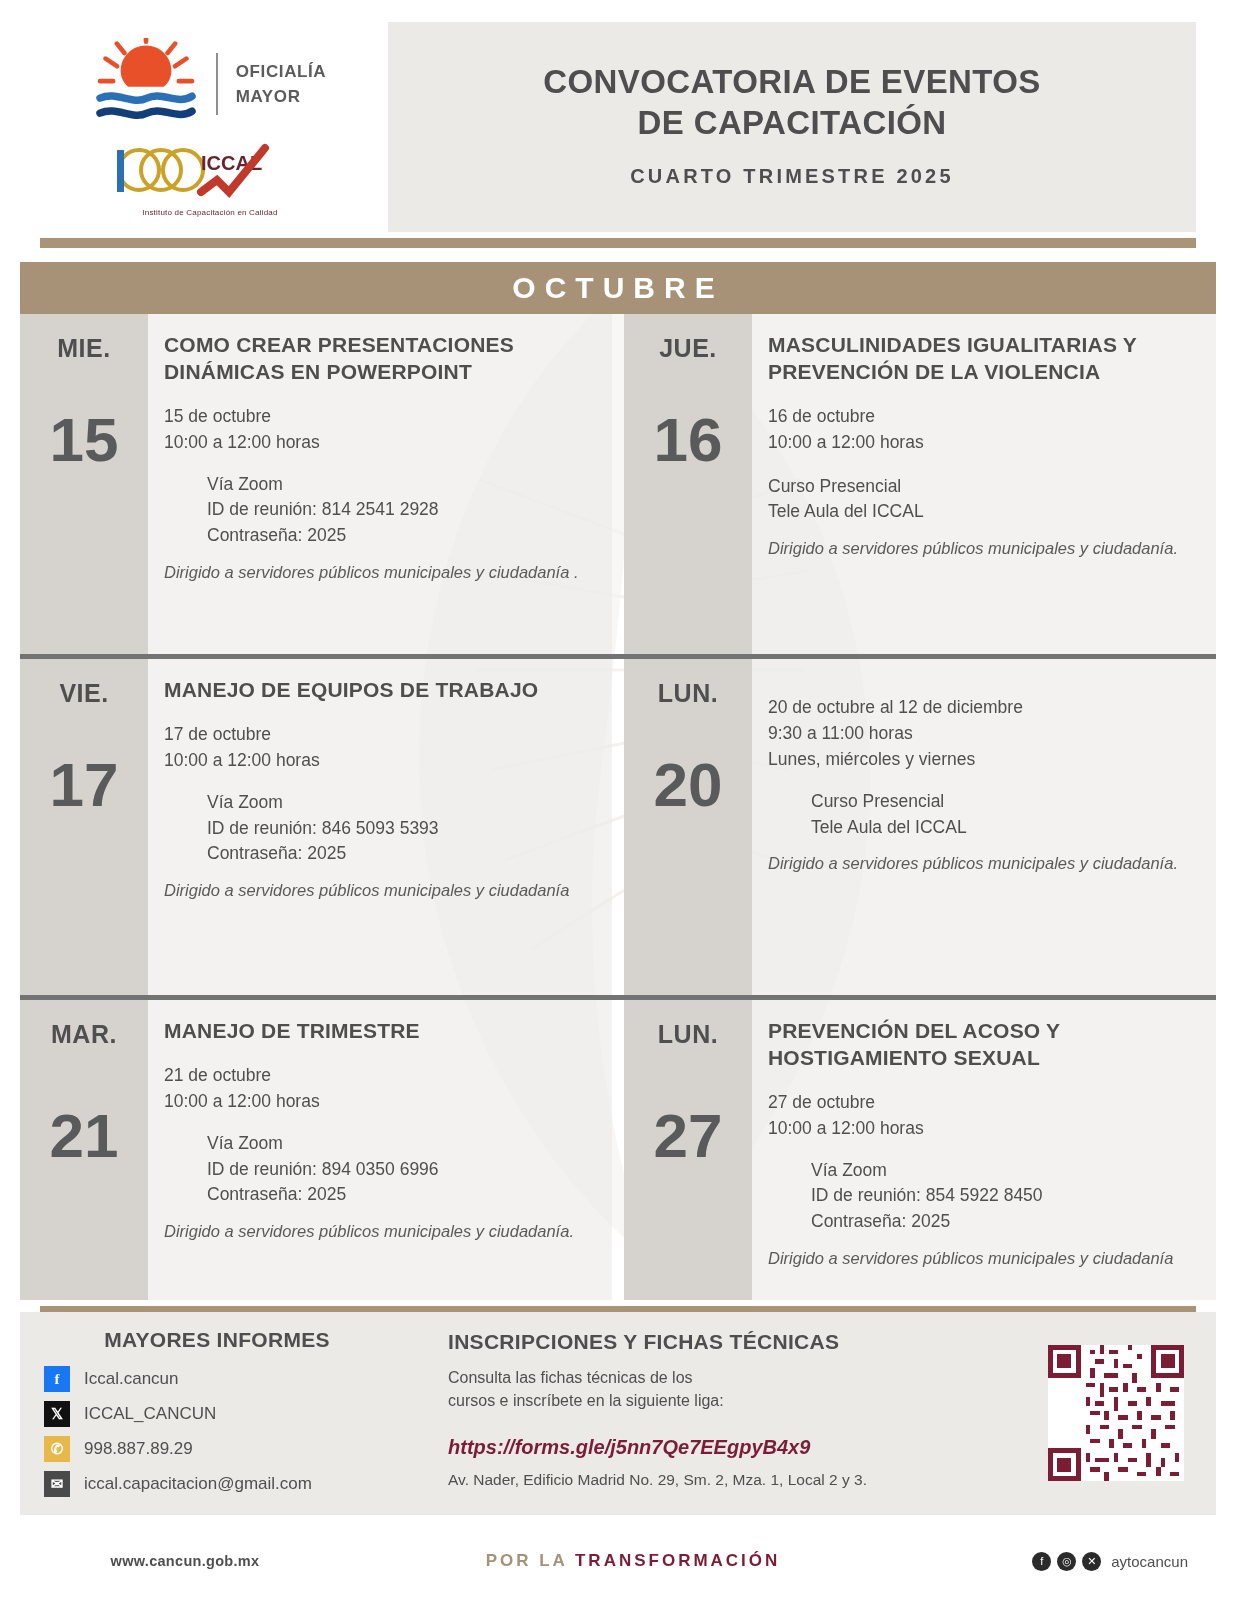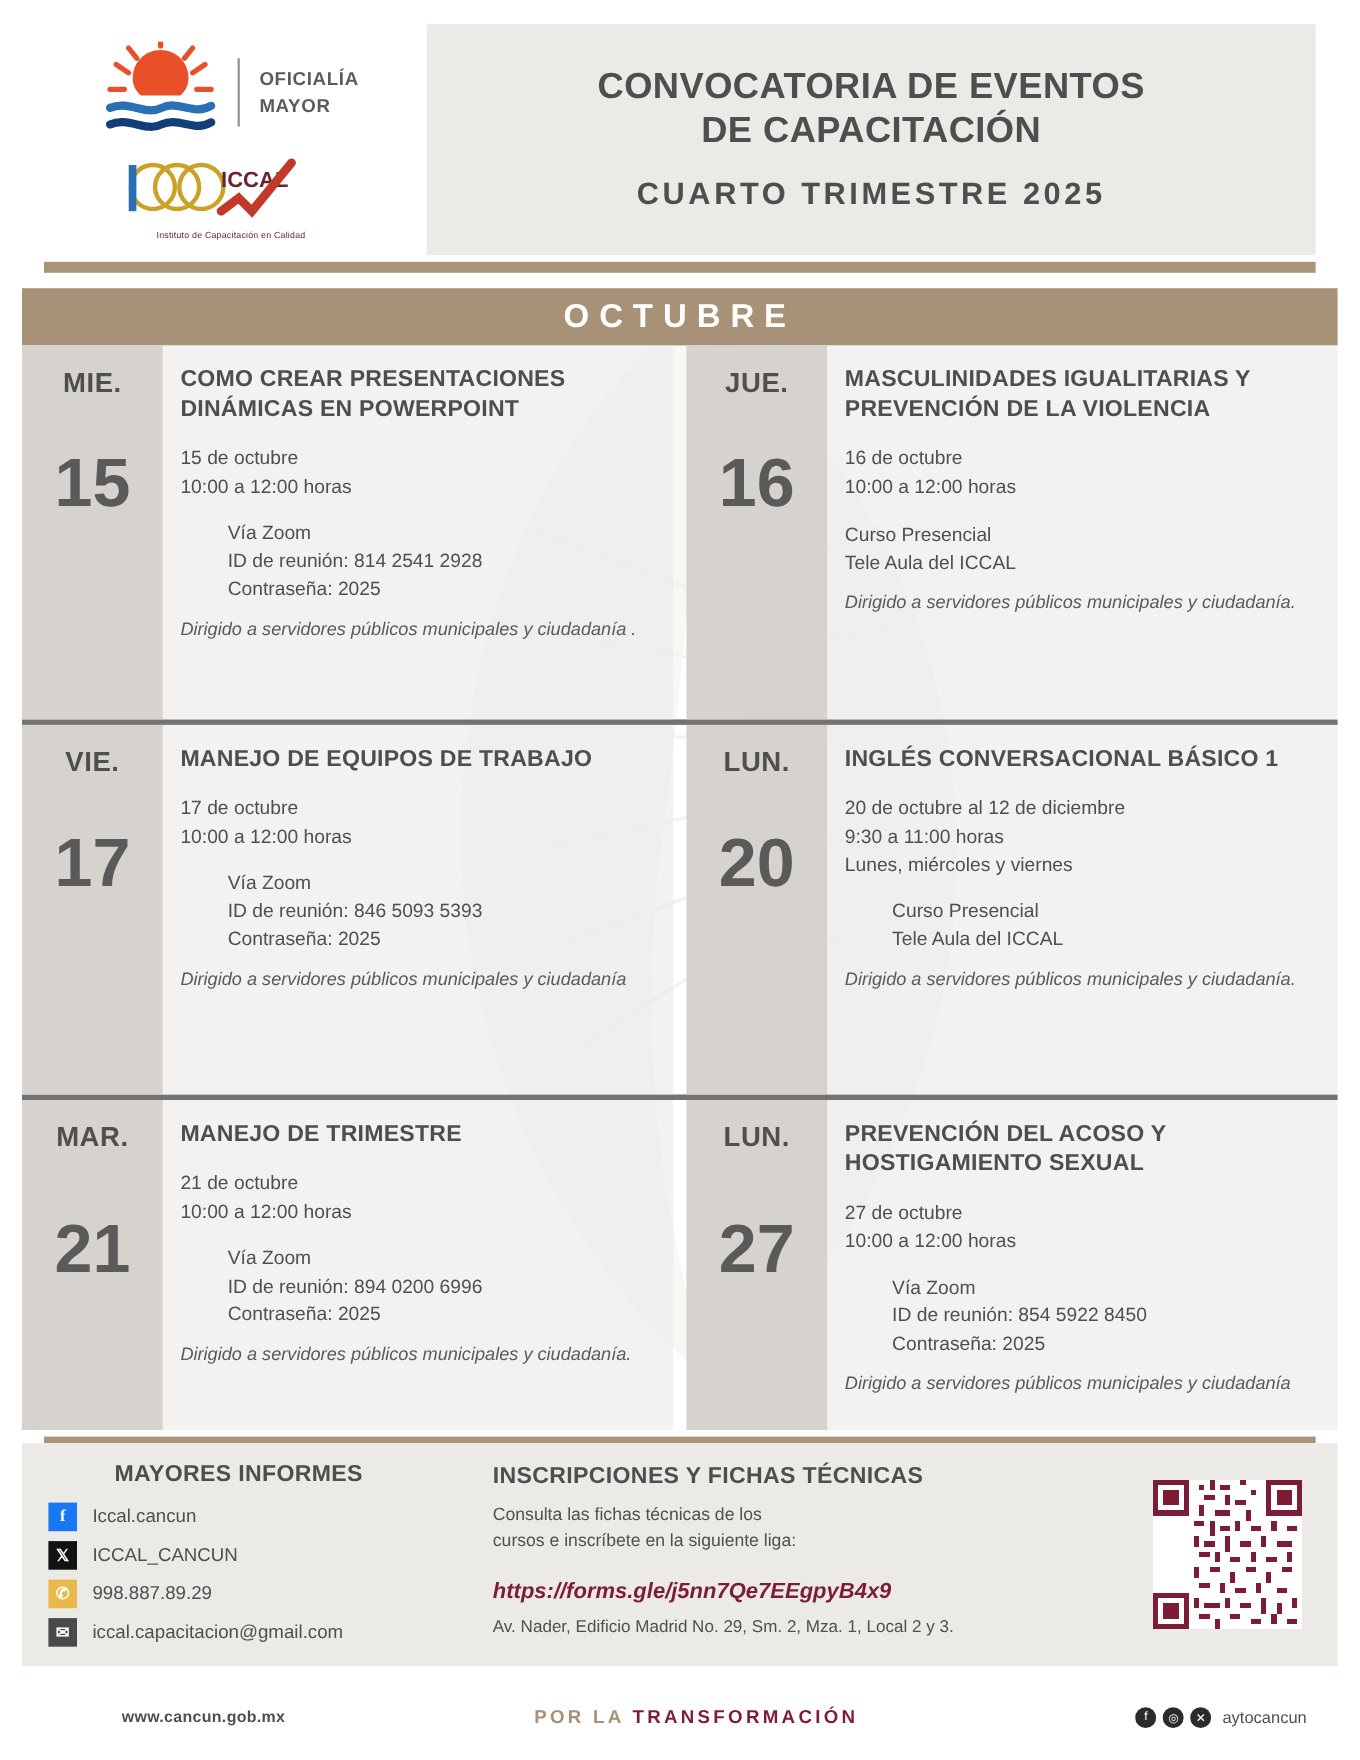--- a/index.html
+++ b/index.html
@@ -39,21 +39,21 @@
   .title-box {
     flex: 1; background: #eceae7; margin-left: 8px;
     display: flex; flex-direction: column; align-items: center; justify-content: center;
     padding: 26px 20px 30px;
   }
   .title-main {
     font-size: 33px; font-weight: 800; color: #4e4e4e; text-align: center;
     letter-spacing: .4px; line-height: 1.22;
   }
   .title-sub {
-    margin-top: 22px; font-size: 28px; font-weight: 800; color: #4e4e4e;
+    margin-top: 22px; font-size: 20px; font-weight: 800; color: #4e4e4e;
     letter-spacing: 3.2px;
   }
 
   .rule-band { position:relative; z-index:2; margin: 6px 40px 0 40px; height: 10px; background: #a99478; }
   .rule-band.thin { height: 6px; background:#a99478; }
 
   
   .month-bar {
     position: relative; z-index:2;
     margin: 14px 20px 0 20px; height: 52px; background: #a79278;
@@ -273,21 +273,20 @@
           </div>
           <div class="ev-note">Dirigido a servidores públicos municipales y ciudadanía</div>
         </div>
       </div>
       <div class="cell right">
         <div class="daycol">
           <div class="dow">LUN.</div>
           <div class="daynum">20</div>
         </div>
         <div class="body">
-          <div class="ev-title">INGLÉS CONVERSACIONAL BÁSICO 1</div>
           <div class="ev-block">
             <p>20 de octubre al 12 de diciembre</p>
             <p>9:30 a 11:00 horas</p>
             <p>Lunes, miércoles y viernes</p>
           </div>
           <div class="ev-block ev-gap">
             <p>Curso Presencial</p>
             <p>Tele Aula del ICCAL</p>
           </div>
           <div class="ev-note">Dirigido a servidores públicos municipales y ciudadanía.</div>
@@ -302,21 +301,21 @@
           <div class="daynum">21</div>
         </div>
         <div class="body">
           <div class="ev-title">MANEJO DE TRIMESTRE</div>
           <div class="ev-block">
             <p>21 de octubre</p>
             <p>10:00 a 12:00 horas</p>
           </div>
           <div class="ev-block ev-gap">
             <p>Vía Zoom</p>
-            <p>ID de reunión:  894 0200 6996</p>
+            <p>ID de reunión:  894 0350 6996</p>
             <p>Contraseña: 2025</p>
           </div>
           <div class="ev-note">Dirigido a servidores públicos municipales y ciudadanía.</div>
         </div>
       </div>
       <div class="cell right">
         <div class="daycol">
           <div class="dow">LUN.</div>
           <div class="daynum">27</div>
         </div>

